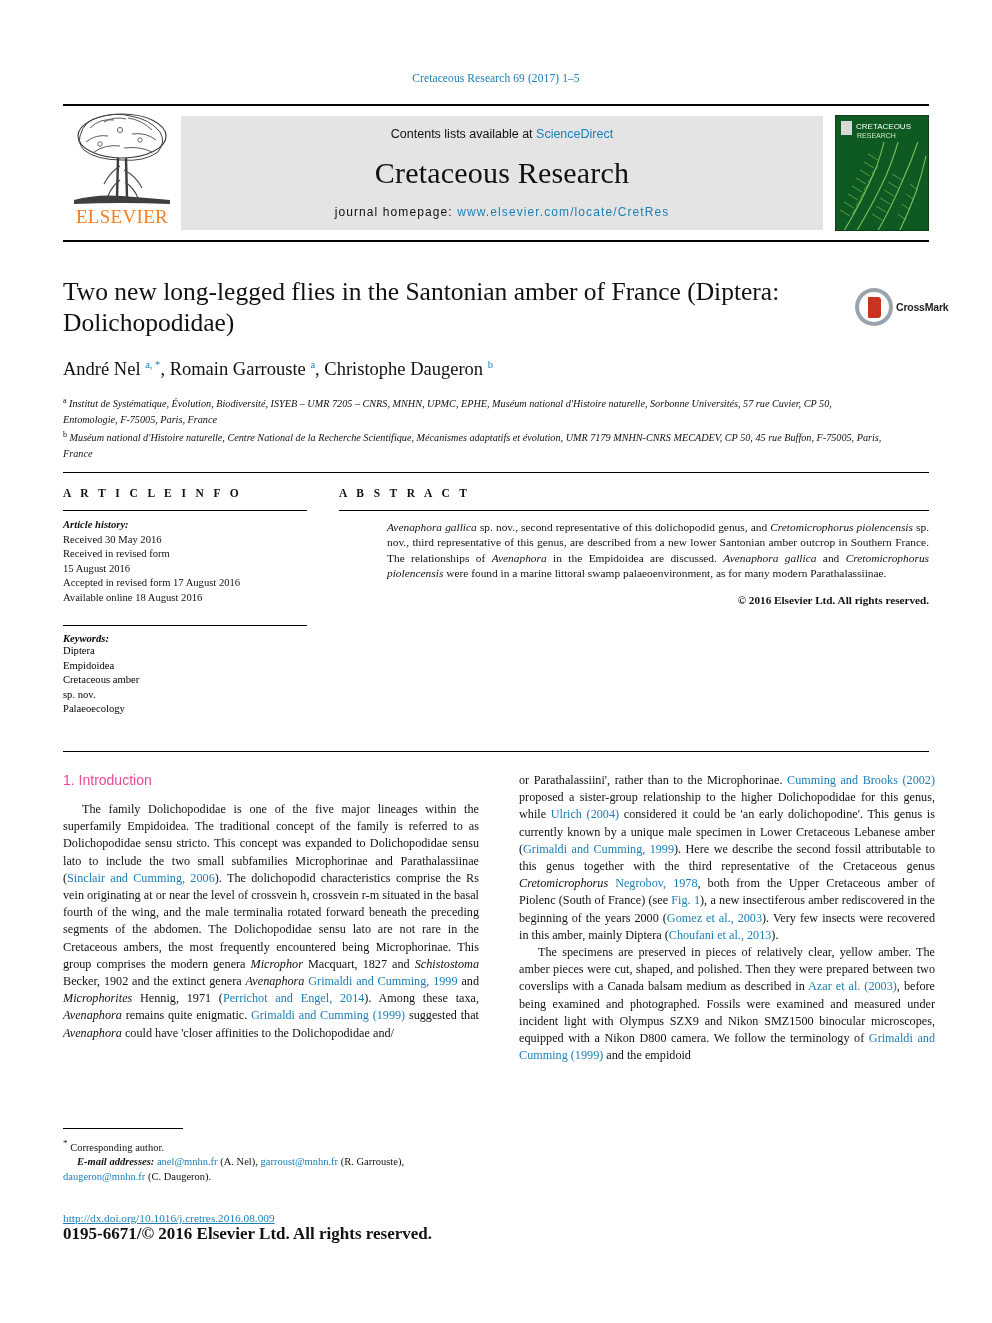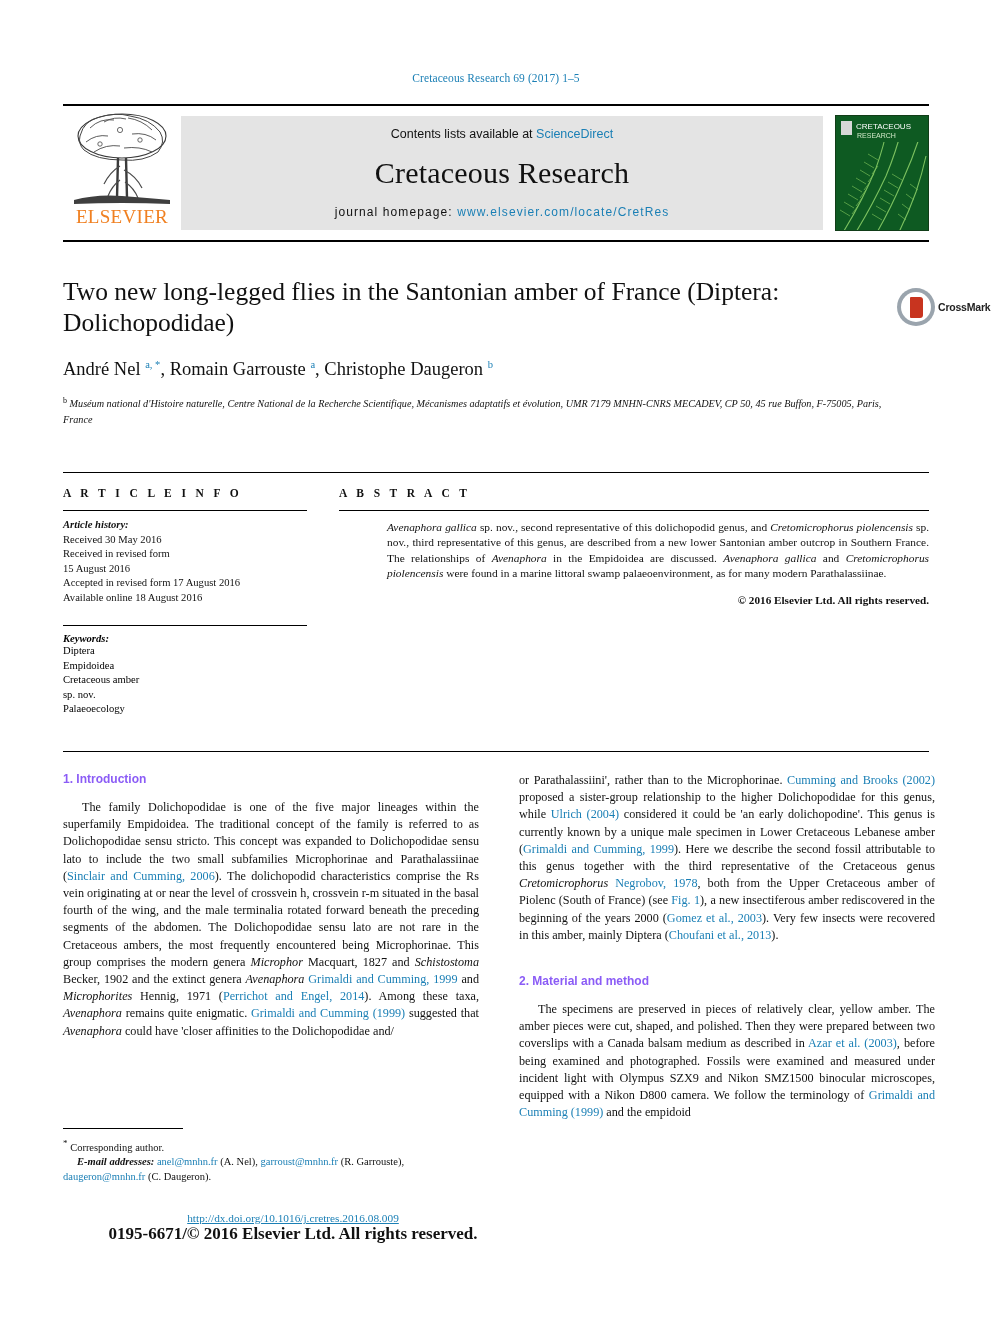--- a/index.html
+++ b/index.html
@@ -130,21 +130,21 @@
     font-style: italic;
     color: #111;
     width: 820px;
   }
   .affiliations sup { font-style: normal; font-size: 8px; vertical-align: super; }
 
   
   .crossmark {
     position: absolute;
     top: 286px;
-    left: 897px;
+    left: 855px;
     width: 80px;
     height: 42px;
     display: flex;
     align-items: center;
     text-align: right;
   }
   .cm-circle {
     width: 38px; height: 38px; border-radius: 50%;
     background: #9aa4ad;
     position: relative;
@@ -221,23 +221,23 @@
     position: absolute;
     top: 772px;
     left: 63px;
     width: 872px;
     display: flex;
     gap: 40px;
   }
   .col { width: 416px; flex: 0 0 416px; }
   .sect-title {
     font-family: "Liberation Sans", sans-serif;
-    font-weight: bold;
-    font-size: 12px;
-    color: #8b5cf6;
+    font-weight: normal;
+    font-size: 14px;
+    color: #ec4899;
     margin: 0 0 13px 0;
   }
   .sect-title.spaced { margin-top: 30px; }
   p.body {
     font-size: 12.2px;
     line-height: 17.2px;
     text-align: justify;
     margin: 0 0 0 0;
     text-indent: 19px;
     color: #111;
@@ -256,21 +256,20 @@
   .fn-line { font-size: 10.5px; line-height: 14.6px; color:#111; }
   .fn-line .star { font-size: 9px; vertical-align: super; }
   .fn-email-label { font-style: italic; font-weight: bold; }
   .fn-link { color: #1a7fb5; text-decoration: none; }
 
   .doi-block {
     position: absolute;
     top: 1208px;
     left: 63px;
     width: 460px;
-    text-align: center;
   }
   .doi-line { font-size: 11.3px; color: #1a7fb5; line-height: 15px; }
   .issn-line { font-size: 17px; color: #111; font-weight: bold; line-height: 15px; }
 </style>
 </head>
 <body>
 
 <div class="page">
 
   <div class="running-head">Cretaceous Research 69 (2017) 1–5</div>
@@ -333,20 +332,21 @@
         <div class="cm-book"></div>
       </div>
     </div>
     <div class="cm-label">CrossMark</div>
   </div>
 
   <div class="title-block">
     <h1 class="paper-title">Two new long-legged flies in the Santonian amber of France (Diptera: Dolichopodidae)</h1>
     <div class="authors">André Nel <sup>a, *</sup>, Romain Garrouste <sup>a</sup>, Christophe Daugeron <sup>b</sup></div>
     <div class="affiliations">
+      <div><sup>a</sup> <span>Institut de Systématique, Évolution, Biodiversité, ISYEB – UMR 7205 – CNRS, MNHN, UPMC, EPHE, Muséum national d'Histoire naturelle, Sorbonne Universités, 57 rue Cuvier, CP 50, Entomologie, F-75005, Paris, France</span></div>
       <div><sup>b</sup> <span>Muséum national d'Histoire naturelle, Centre National de la Recherche Scientifique, Mécanismes adaptatifs et évolution, UMR 7179 MNHN-CNRS MECADEV, CP 50, 45 rue Buffon, F-75005, Paris, France</span></div>
     </div>
   </div>
 
   <div class="info-abstract">
 
     <div class="col-info">
       <div class="sec-head">A R T I C L E   I N F O</div>
       <div class="rule-thin"></div>
       <div class="info-body">
@@ -376,21 +376,20 @@
     </div>
   </div>
 
   <div class="body-cols">
     <div class="col">
       <div class="sect-title">1.  Introduction</div>
       <p class="body">The family Dolichopodidae is one of the five major lineages within the superfamily Empidoidea. The traditional concept of the family is referred to as Dolichopodidae sensu stricto. This concept was expanded to Dolichopodidae sensu lato to include the two small subfamilies Microphorinae and Parathalassiinae (<a class="ref" href="#">Sinclair and Cumming, 2006</a>). The dolichopodid characteristics comprise the Rs vein originating at or near the level of crossvein h, crossvein r-m situated in the basal fourth of the wing, and the male terminalia rotated forward beneath the preceding segments of the abdomen. The Dolichopodidae sensu lato are not rare in the Cretaceous ambers, the most frequently encountered being Microphorinae. This group comprises the modern genera <i>Microphor</i> Macquart, 1827 and <i>Schistostoma</i> Becker, 1902 and the extinct genera <i>Avenaphora</i> <a class="ref" href="#">Grimaldi and Cumming, 1999</a> and <i>Microphorites</i> Hennig, 1971 (<a class="ref" href="#">Perrichot and Engel, 2014</a>). Among these taxa, <i>Avenaphora</i> remains quite enigmatic. <a class="ref" href="#">Grimaldi and Cumming (1999)</a> suggested that <i>Avenaphora</i> could have 'closer affinities to the Dolichopodidae and/</p>
     </div>
     <div class="col">
       <p class="body" style="text-indent:0">or Parathalassiini', rather than to the Microphorinae. <a class="ref" href="#">Cumming and Brooks (2002)</a> proposed a sister-group relationship to the higher Dolichopodidae for this genus, while <a class="ref" href="#">Ulrich (2004)</a> considered it could be 'an early dolichopodine'. This genus is currently known by a unique male specimen in Lower Cretaceous Lebanese amber (<a class="ref" href="#">Grimaldi and Cumming, 1999</a>). Here we describe the second fossil attributable to this genus together with the third representative of the Cretaceous genus <i>Cretomicrophorus</i> <a class="ref" href="#">Negrobov, 1978</a>, both from the Upper Cretaceous amber of Piolenc (South of France) (see <a class="ref" href="#">Fig. 1</a>), a new insectiferous amber rediscovered in the beginning of the years 2000 (<a class="ref" href="#">Gomez et al., 2003</a>). Very few insects were recovered in this amber, mainly Diptera (<a class="ref" href="#">Choufani et al., 2013</a>).</p>
-      <div class="sect-title spaced">2.  Material and method</div>
       <p class="body">The specimens are preserved in pieces of relatively clear, yellow amber. The amber pieces were cut, shaped, and polished. Then they were prepared between two coverslips with a Canada balsam medium as described in <a class="ref" href="#">Azar et al. (2003)</a>, before being examined and photographed. Fossils were examined and measured under incident light with Olympus SZX9 and Nikon SMZ1500 binocular microscopes, equipped with a Nikon D800 camera. We follow the terminology of <a class="ref" href="#">Grimaldi and Cumming (1999)</a> and the empidoid</p>
     </div>
   </div>
 
   <div class="footnotes">
     <div class="fn-rule"></div>
     <div class="fn-line">
       <span class="star">*</span>
       <span>Corresponding author.</span>
     </div>

